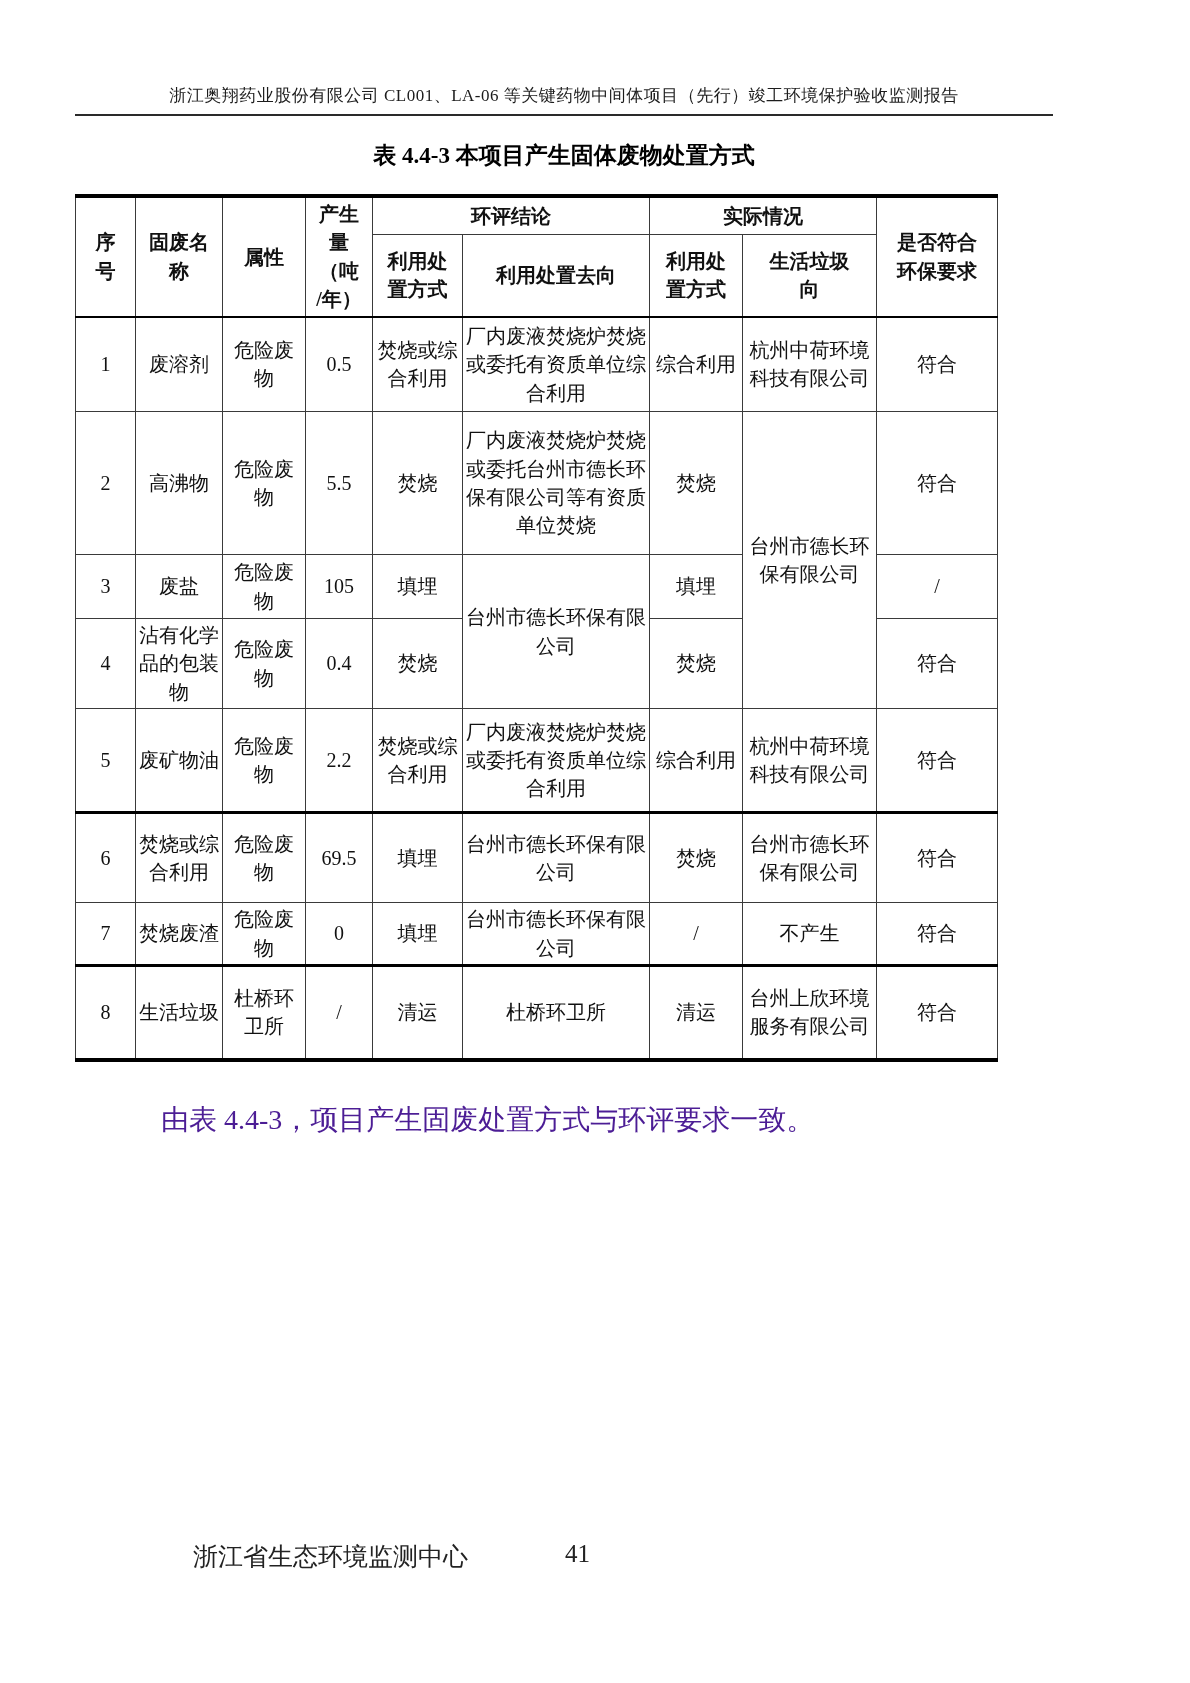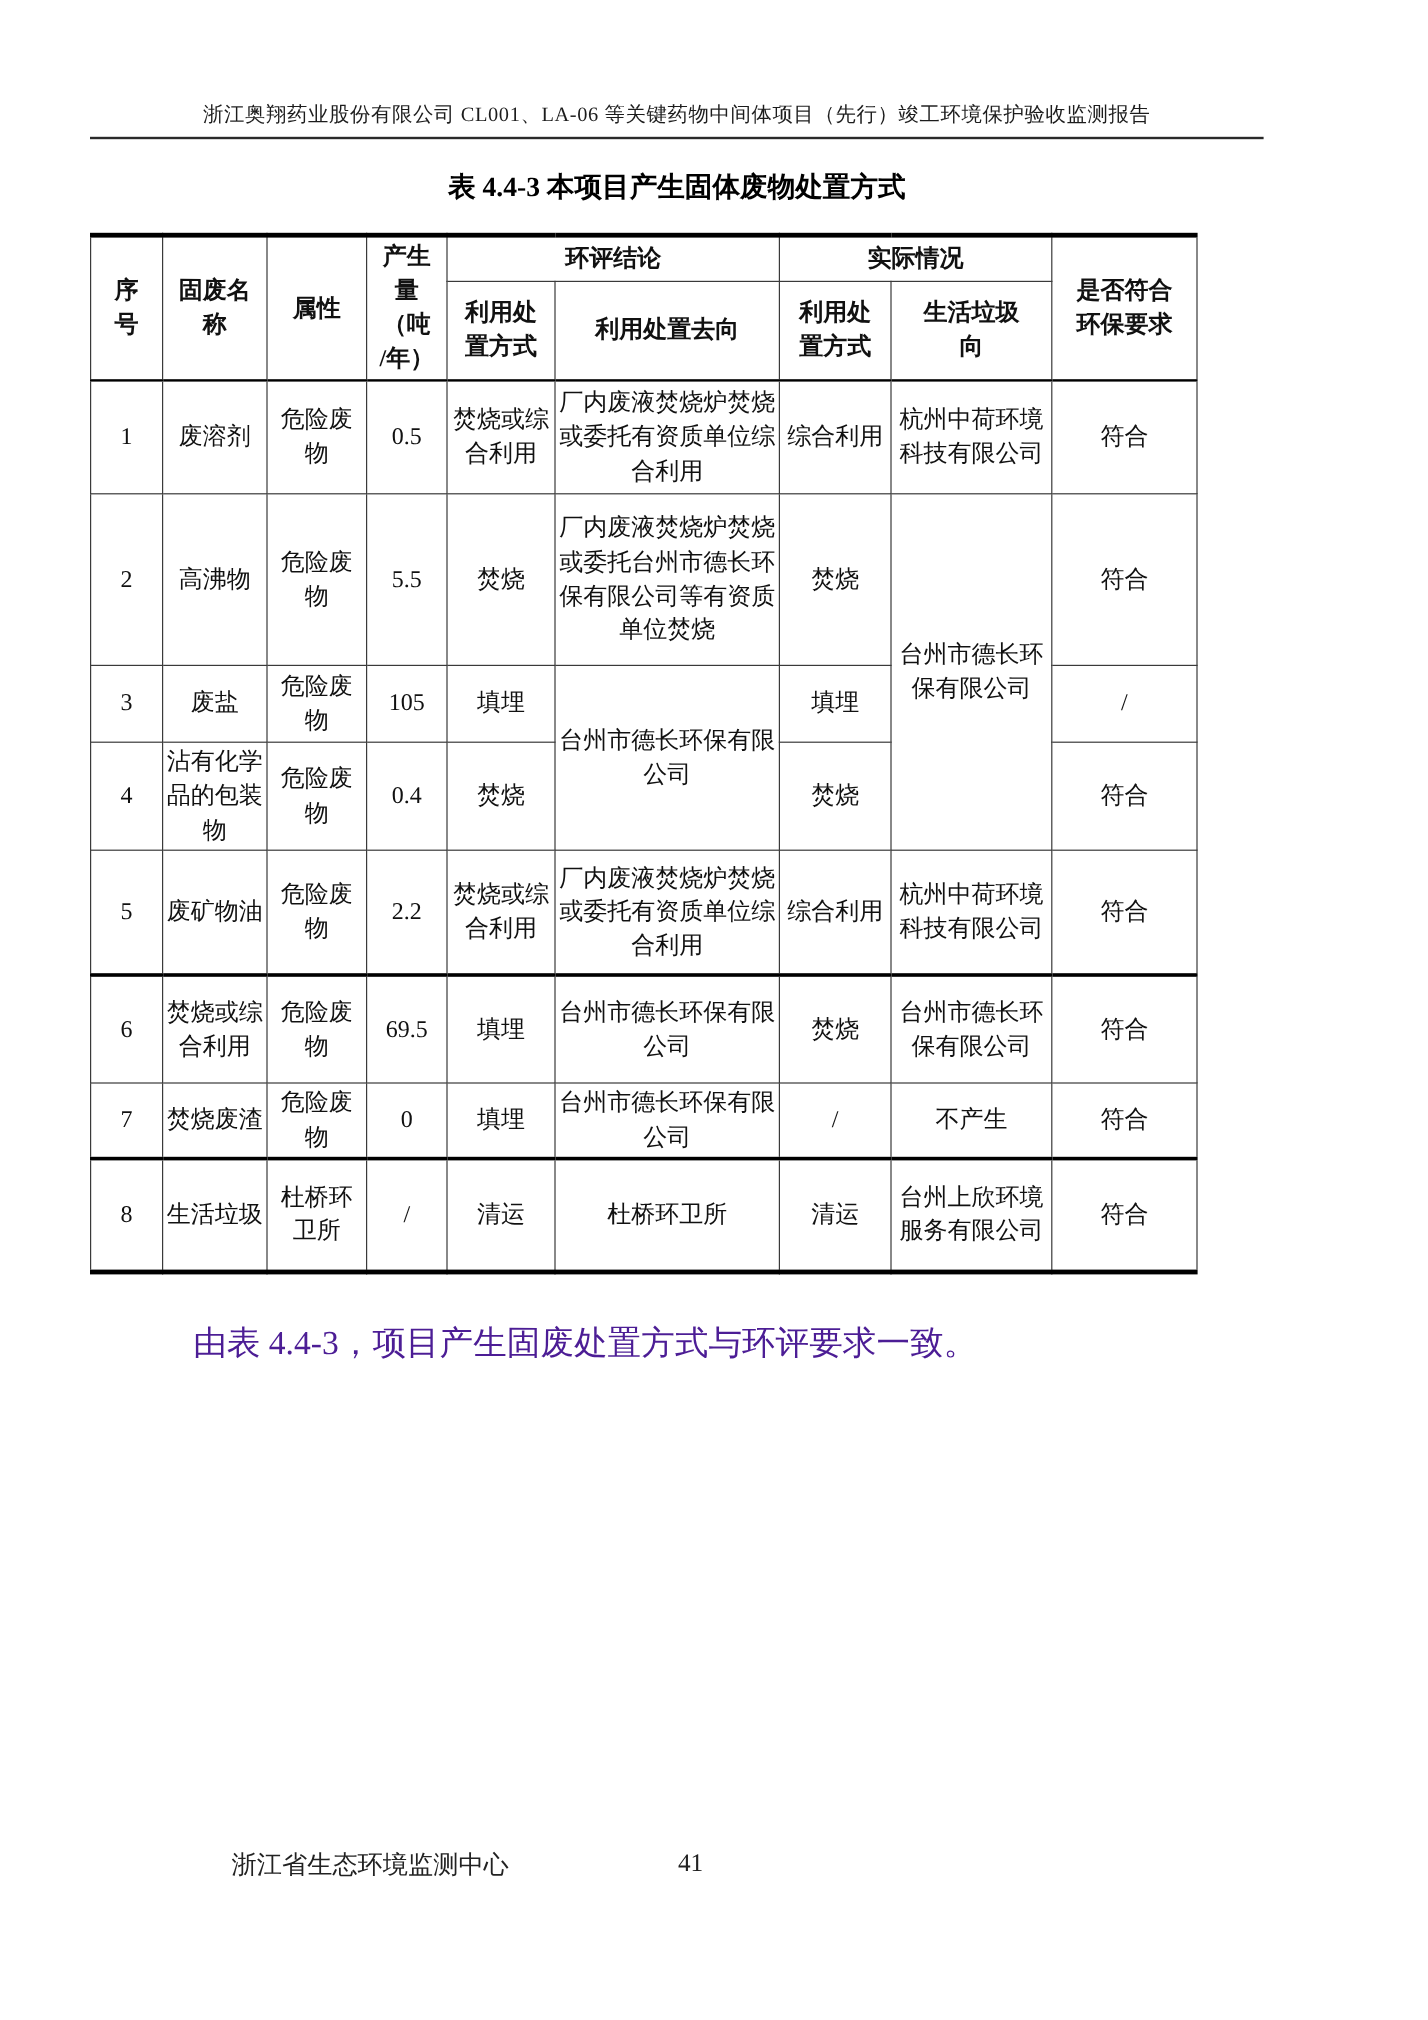--- a/index.html
+++ b/index.html
@@ -76,21 +76,21 @@
     text-indent: 2em;
     margin: 0 0 4px 0;
     color: #4c1d95;
   }
   
   .page-footer {
     position: absolute;
     top: 1540px;
     left: 131px;
     right: 137px;
-    font-size: 21px;
+    font-size: 25px;
     color: #222;
   }
   .footer-org { margin-left: 62px; }
   .footer-page {
     position: absolute;
     left: 434px;
     top: 0;
   }
 </style>
 </head>

